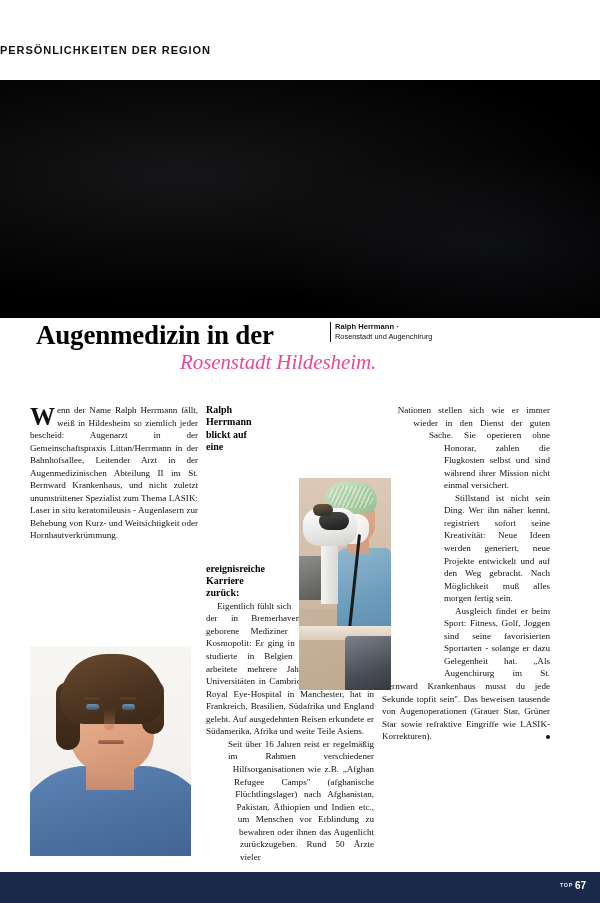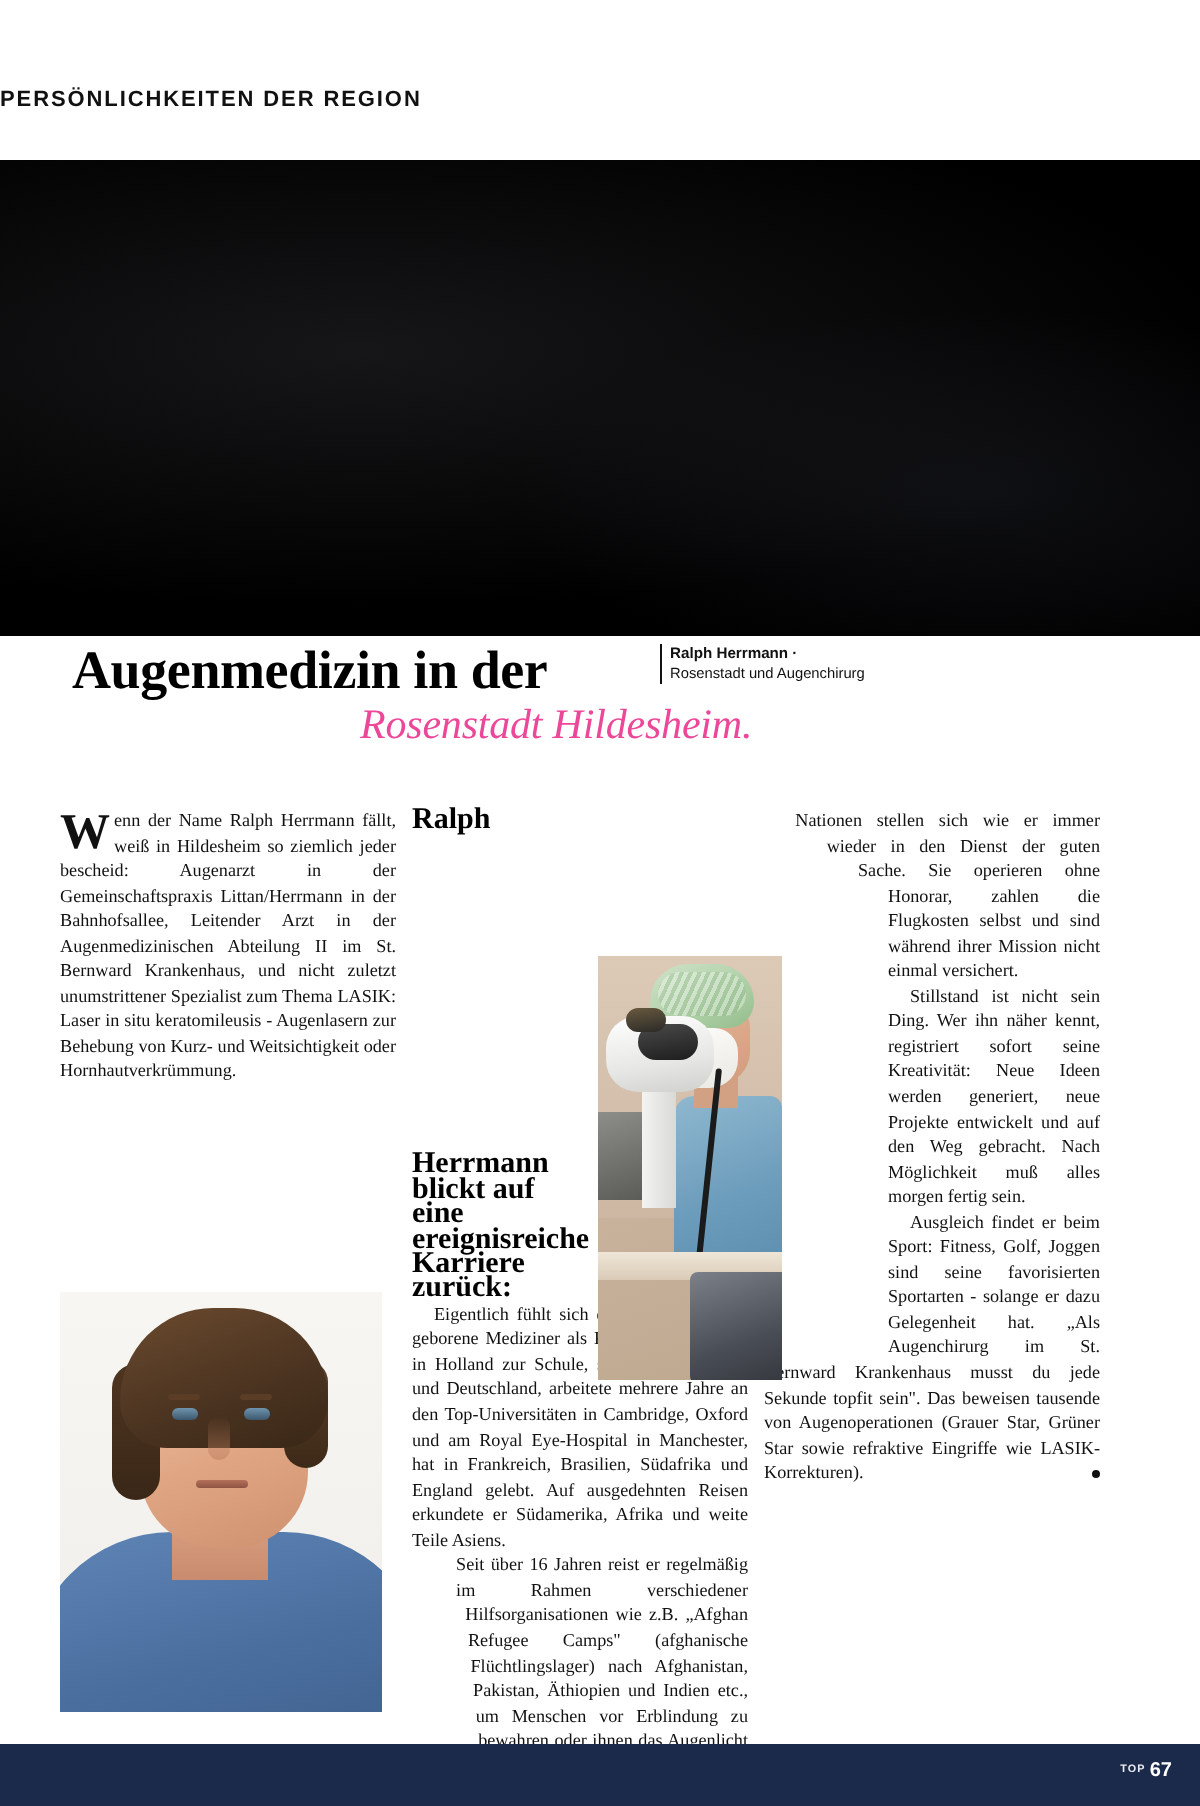--- a/index.html
+++ b/index.html
@@ -61,21 +61,21 @@
     text-align:justify;text-justify:inter-word;
     color:#111;hyphens:manual;
   }
   .col1{left:0;}
   .col2{left:176px;}
   .col3{left:352px;}
   .col p{margin:0;}
   .col p.ind{text-indent:11px;}
 
   .subhead{
-    font-weight:bold;font-size:15px;line-height:12.4px;
+    font-weight:bold;font-size:10px;line-height:12.4px;
     text-align:left;margin:0 0 0 0;color:#000;
   }
 
   
   .dropcap{
     float:left;font-size:25px;line-height:21px;
     font-weight:bold;padding:1px 2px 0 0;margin-top:1px;
   }
 
   

